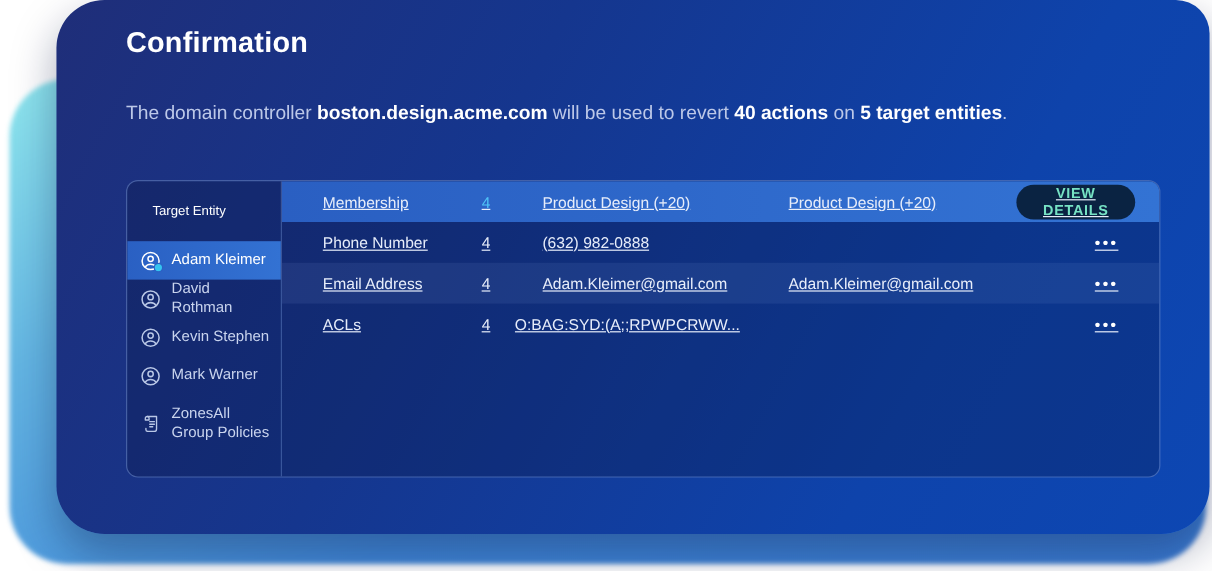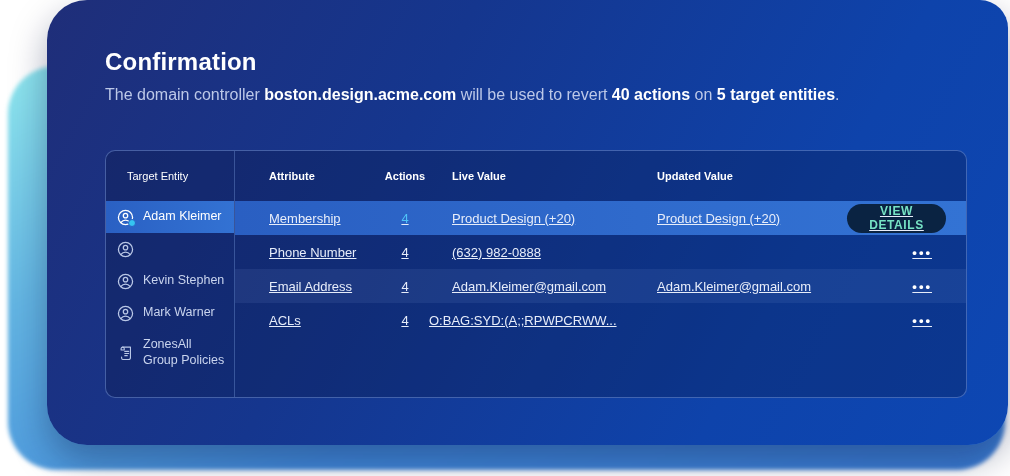--- a/index.html
+++ b/index.html
@@ -15,21 +15,21 @@
     filter:blur(2px);
   }
   
   .card{
     position:absolute;left:47px;top:0;width:961px;height:445px;
     border-radius:40px 28px 40px 40px;
     background:linear-gradient(118deg,#1f2e79 0%,#15368e 36%,#0e43ab 74%,#0d47b3 100%);
     box-shadow:0 16px 36px rgba(8,18,60,0.35);
   }
   .title{
-    position:absolute;left:58px;top:48px;
+    position:absolute;left:58px;top:22px;
     font-size:24px;font-weight:700;color:#ffffff;letter-spacing:.2px;
   }
   .subtitle{
     position:absolute;left:58px;top:86px;
     font-size:16px;color:#bcc8e8;white-space:nowrap;
   }
   .subtitle b{color:#ffffff;font-weight:700;}
   
   .panel{
     position:absolute;left:58px;top:150px;width:860px;height:246px;
@@ -103,20 +103,21 @@
         </div>
 
         <div class="side-item">
           <span class="sicon">
             <svg viewBox="0 0 24 24" fill="none" stroke="currentColor" stroke-width="1.8" stroke-linecap="round">
               <circle cx="12" cy="12" r="10"></circle>
                 <circle cx="12" cy="9.4" r="3.1"></circle>
                 <path d="M5.6 19a8 8 0 0 1 12.8 0"></path>
             </svg>
           </span>
+          <span class="side-label">David Rothman</span>
         </div>
 
         <div class="side-item">
           <span class="sicon">
             <svg viewBox="0 0 24 24" fill="none" stroke="currentColor" stroke-width="1.8" stroke-linecap="round">
               <circle cx="12" cy="12" r="10"></circle>
                 <circle cx="12" cy="9.4" r="3.1"></circle>
                 <path d="M5.6 19a8 8 0 0 1 12.8 0"></path>
             </svg>
           </span>
@@ -141,27 +142,20 @@
               <path d="M8 3a2.2 2.2 0 0 0-2.2 2.2V7h4.4V5.2A2.2 2.2 0 0 0 8 3z"></path>
               <path d="M8.5 20.5a2 2 0 0 1-2-2V17"></path>
               <path d="M11 9h5.5M11 12h5.5M11 15h3.5"></path>
             </svg>
           </span>
           <span class="side-label">ZonesAll Group Policies</span>
         </div>
       </div>
 
       <div class="table">
-        <div class="thead">
-          <span class="c-attr">Attribute</span>
-          <span class="c-act">Actions</span>
-          <span class="c-live">Live Value</span>
-          <span class="c-upd">Updated Value</span>
-          <span class="c-last"></span>
-        </div>
 
         <div class="trow selected">
           <span class="c-attr">Membership</span>
           <span class="c-act cyan">4</span>
           <span class="c-live">Product Design (+20)</span>
           <span class="c-upd">Product Design (+20)</span>
           <span class="c-last">
             <button class="view-btn">VIEW DETAILS</button>
           </span>
         </div>

